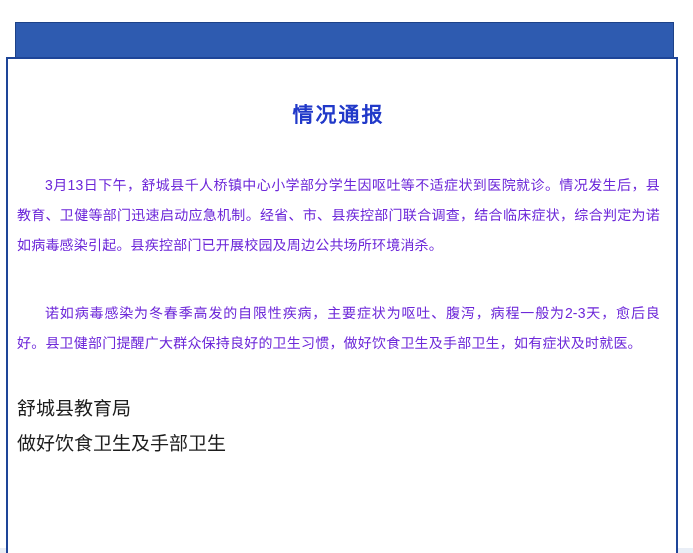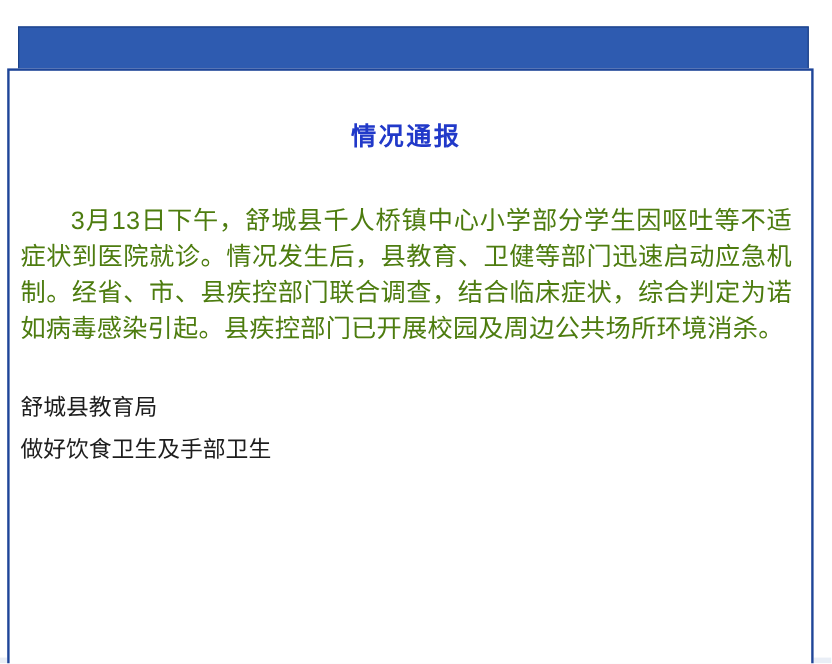--- a/index.html
+++ b/index.html
@@ -52,24 +52,24 @@
     margin: 0 0 44px 0;
     text-align: center;
     font-size: 21px;
     line-height: 22px;
     font-weight: bold;
     letter-spacing: 2px;
     color: #2139c9;
   }
   .notice-body p {
     margin: 0;
-    font-size: 21px;
+    font-size: 14px;
     line-height: 30px;
     font-weight: 500;
-    color: #4d7c0f;
+    color: #6d28d9;
     text-indent: 2em;
     text-align: justify;
     letter-spacing: 0.2px;
   }
   .notice-body p + p {
     margin-top: 38px;
   }
   .signature-block {
     margin-top: 33px;
     text-align: left;
@@ -90,20 +90,21 @@
   <div class="shadow-rect"></div>
 
   <div class="bottom-strip"></div>
 
   <div class="card">
 
     <h1 class="notice-title">情况通报</h1>
 
     <div class="notice-body">
       <p>3月13日下午，舒城县千人桥镇中心小学部分学生因呕吐等不适症状到医院就诊。情况发生后，县教育、卫健等部门迅速启动应急机制。经省、市、县疾控部门联合调查，结合临床症状，综合判定为诺如病毒感染引起。县疾控部门已开展校园及周边公共场所环境消杀。</p>
+      <p>诺如病毒感染为冬春季高发的自限性疾病，主要症状为呕吐、腹泻，病程一般为2-3天，愈后良好。县卫健部门提醒广大群众保持良好的卫生习惯，做好饮食卫生及手部卫生，如有症状及时就医。</p>
     </div>
 
     <div class="signature-block">
       <div>舒城县教育局</div>
       <div>做好饮食卫生及手部卫生</div>
     </div>
 
   </div>
 </div>
 

